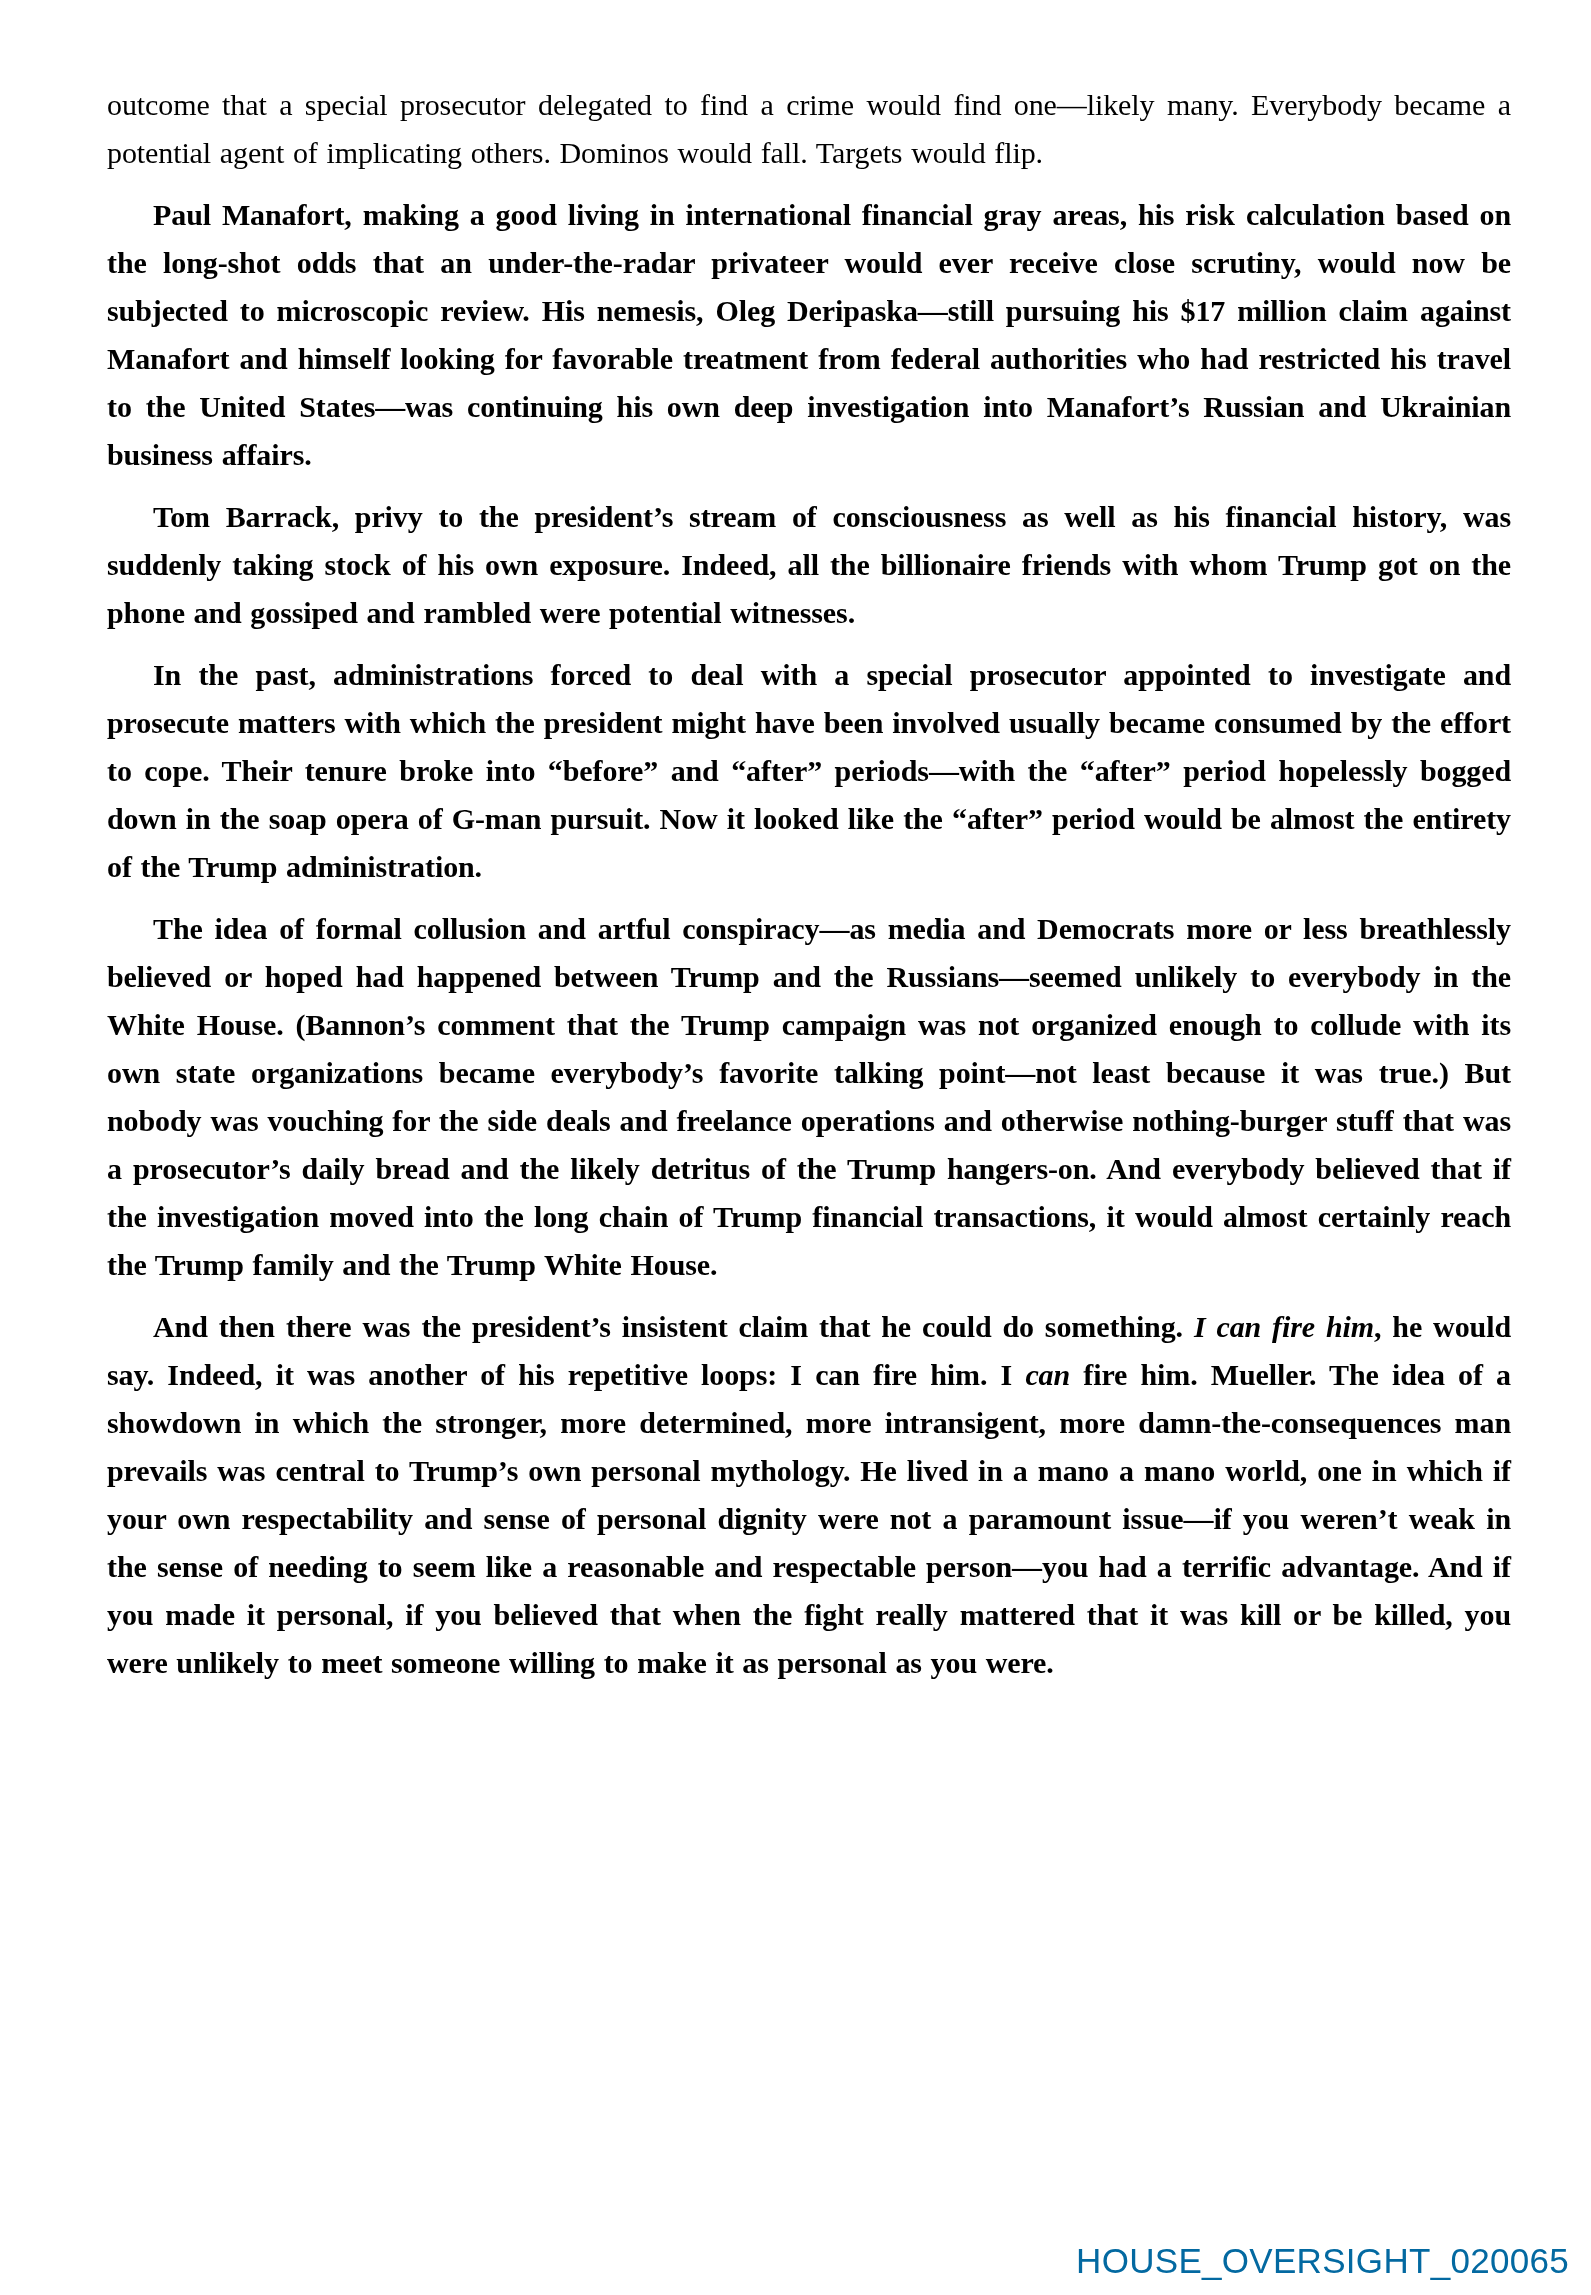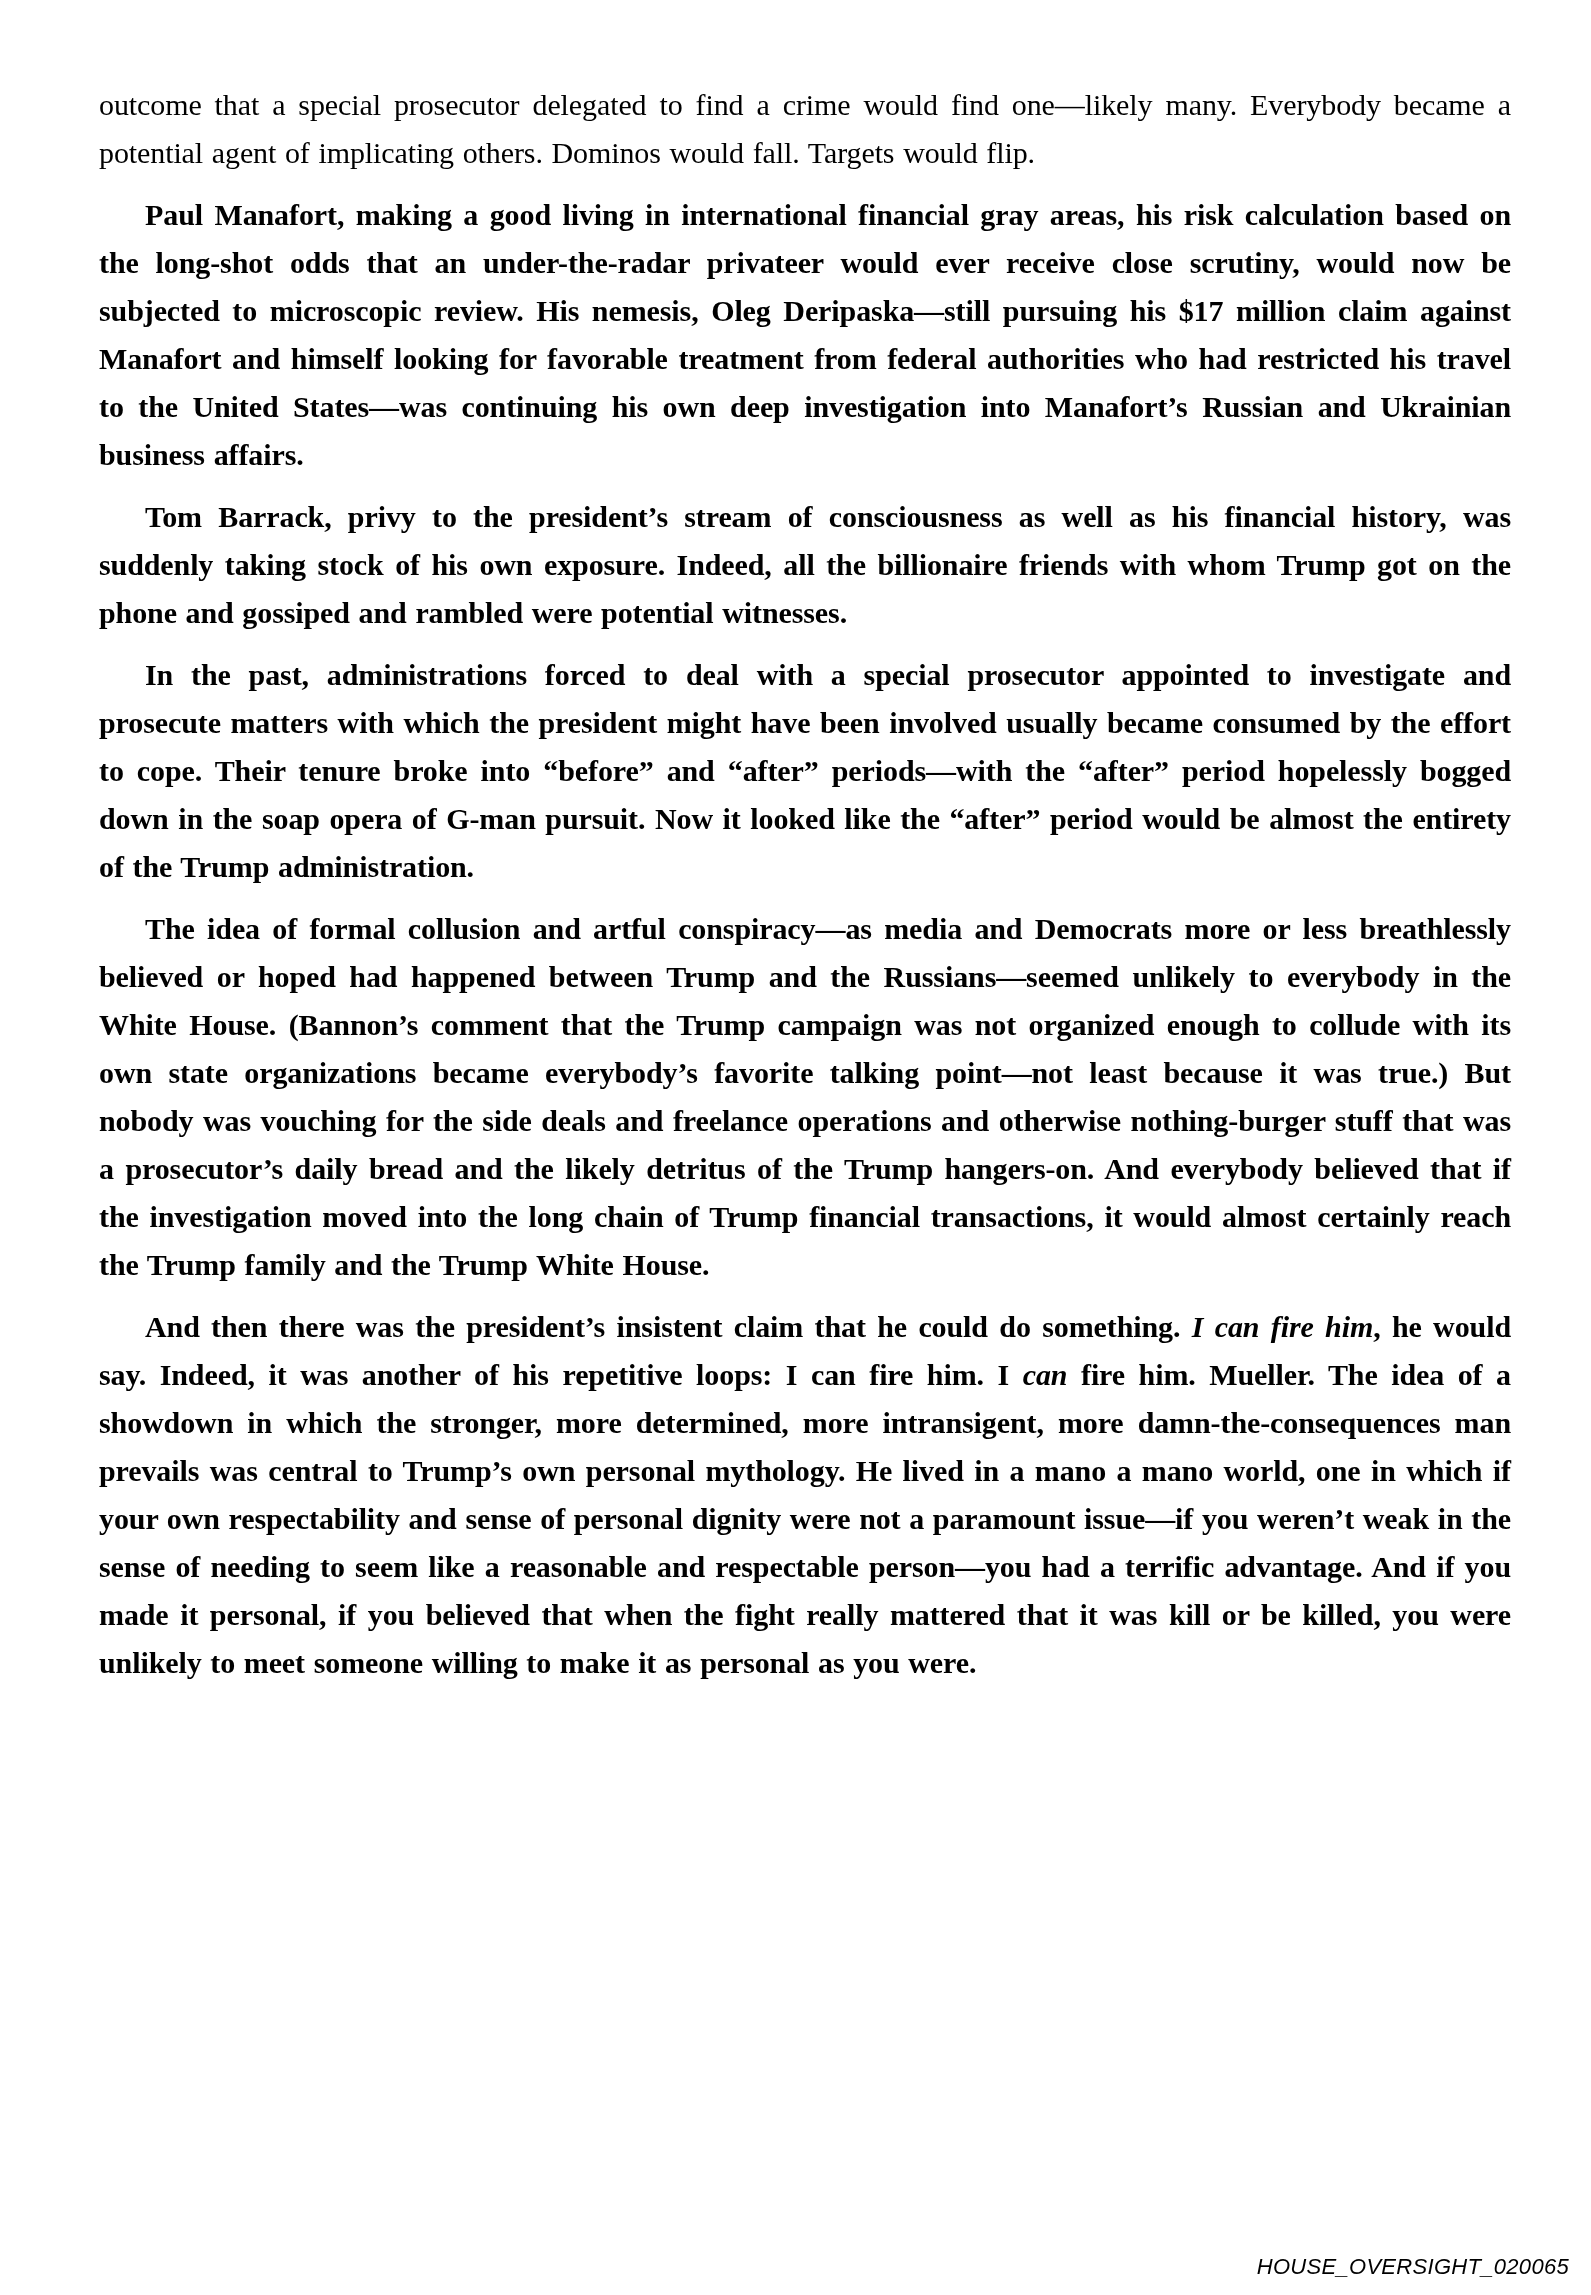--- a/index.html
+++ b/index.html
@@ -17,45 +17,44 @@
     font-family: "Liberation Serif", "DejaVu Serif", serif;
     overflow: hidden;
   }
   .text-block {
     position: absolute;
     left: 99px;
     top: 81px;
     width: 1412px;
   }
   .text-block p {
-    margin: 0 0 14px 0;
+    margin: 0 0 14px 8px;
     font-size: 30px;
     line-height: 48px;
     text-align: justify;
     text-justify: inter-word;
     letter-spacing: -0.1px;
     word-spacing: 1.3px;
   }
   .text-block p.indent {
     text-indent: 46px;
     font-weight: bold;
   }
   .text-block i {
     font-style: italic;
   }
   .bates-footer {
     position: absolute;
     right: 23px;
     bottom: 16.7px;
     font-family: "Liberation Sans", "DejaVu Sans", sans-serif;
-    font-size: 22px;
+    font-size: 35px;
     line-height: 1;
-    color: #000000;
+    color: #0369a1;
     letter-spacing: 0.3px;
-    font-style: italic;
   }
 </style>
 </head>
 <body>
 
 <div class="page">
   <div class="text-block">
       <p><span>outcome that a special prosecutor delegated to find a crime would find one—likely many. Everybody became a potential agent of implicating others. Dominos would fall. Targets would flip.</span></p>
       <p class="indent"><span>Paul Manafort, making a good living in international financial gray areas, his risk calculation based on the long-shot odds that an under-the-radar privateer would ever receive close scrutiny, would now be subjected to microscopic review. His nemesis, Oleg Deripaska—still pursuing his $17 million claim against Manafort and himself looking for favorable treatment from federal authorities who had restricted his travel to the United States—was continuing his own deep investigation into Manafort’s Russian and Ukrainian business affairs.</span></p>
       <p class="indent"><span>Tom Barrack, privy to the president’s stream of consciousness as well as his financial history, was suddenly taking stock of his own exposure. Indeed, all the billionaire friends with whom Trump got on the phone and gossiped and rambled were potential witnesses.</span></p>

